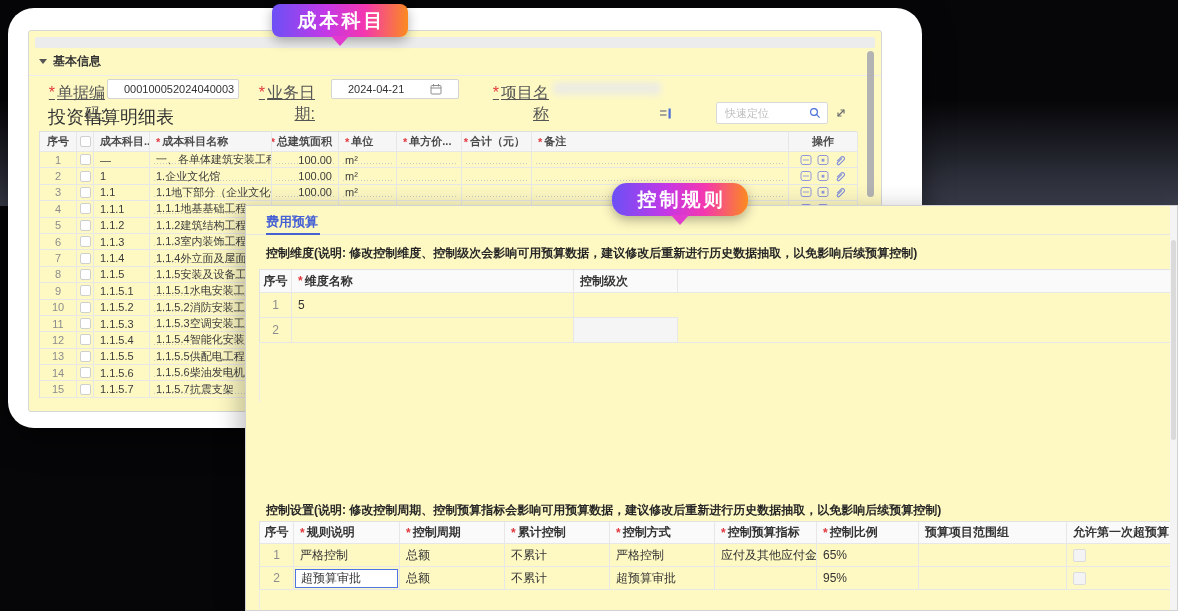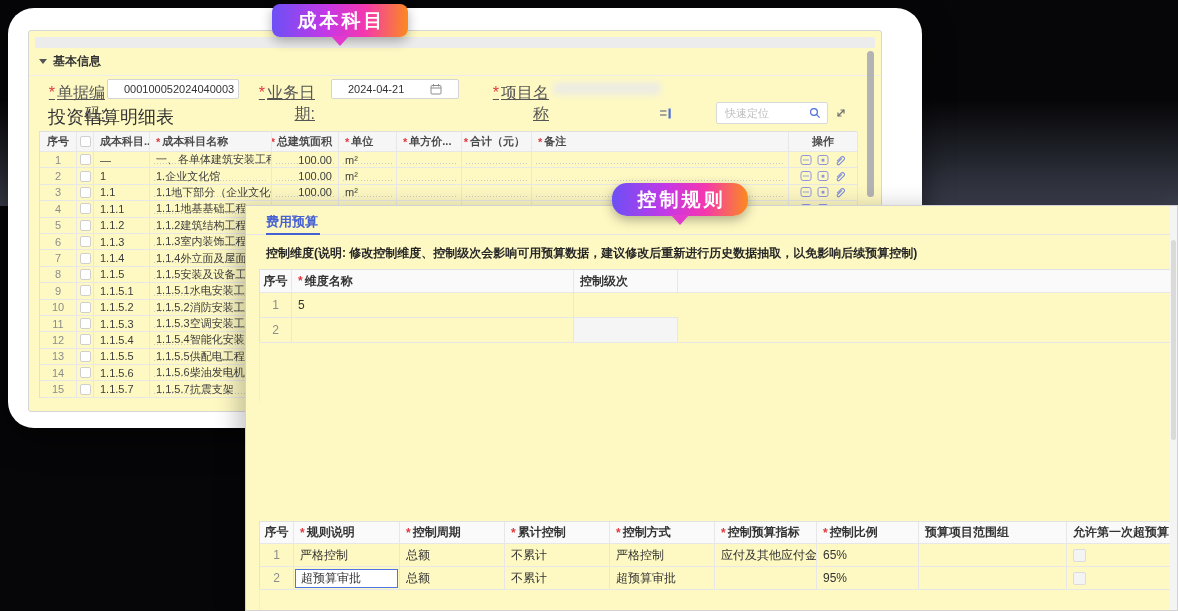--- a/index.html
+++ b/index.html
@@ -737,20 +737,23 @@
       </div>
       <div class="dim-cols dim-row">
         <div class="cl idx">2</div>
         <div class="cl"></div>
         <div class="cl disab"></div>
         <div class="cl noR"></div>
       </div>
     </div>
     <div class="ledge" style="top:136px;height:60px;"></div>
 
+    <div class="note" style="top:296px;">
+      <span>控制设置</span><span>(说明: 修改控制周期、控制预算指标会影响可用预算数据，建议修改后重新进行历史数据抽取，以免影响后续预算控制)</span>
+    </div>
 
     <div class="grid2" style="top:315px;">
       <div class="set-cols set-head">
         <div class="cl ctr">序号</div>
         <div class="cl">
             <span class="ast">*</span>
             <span>规则说明</span>
           </div>
         <div class="cl">
             <span class="ast">*</span>

